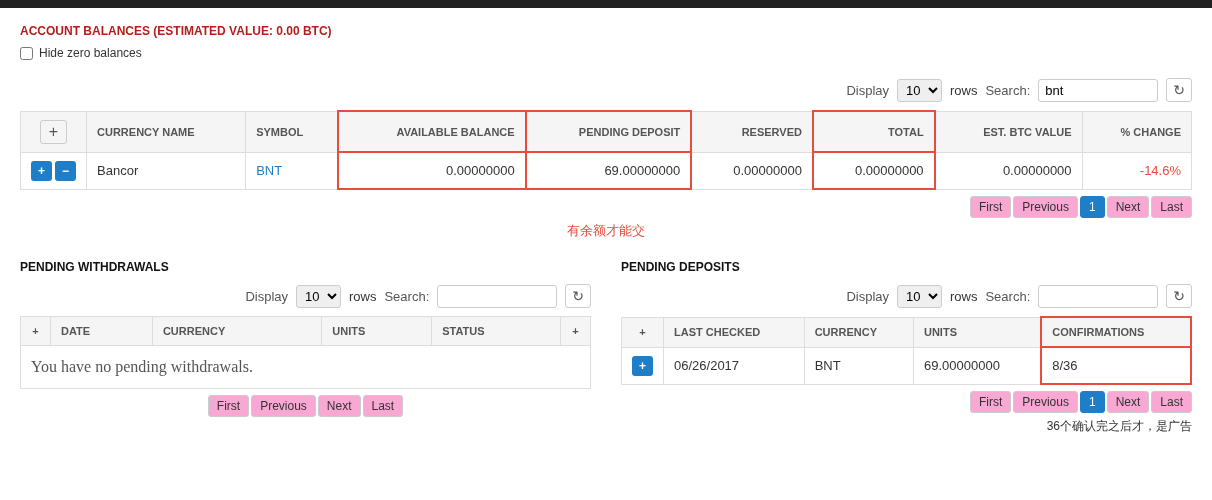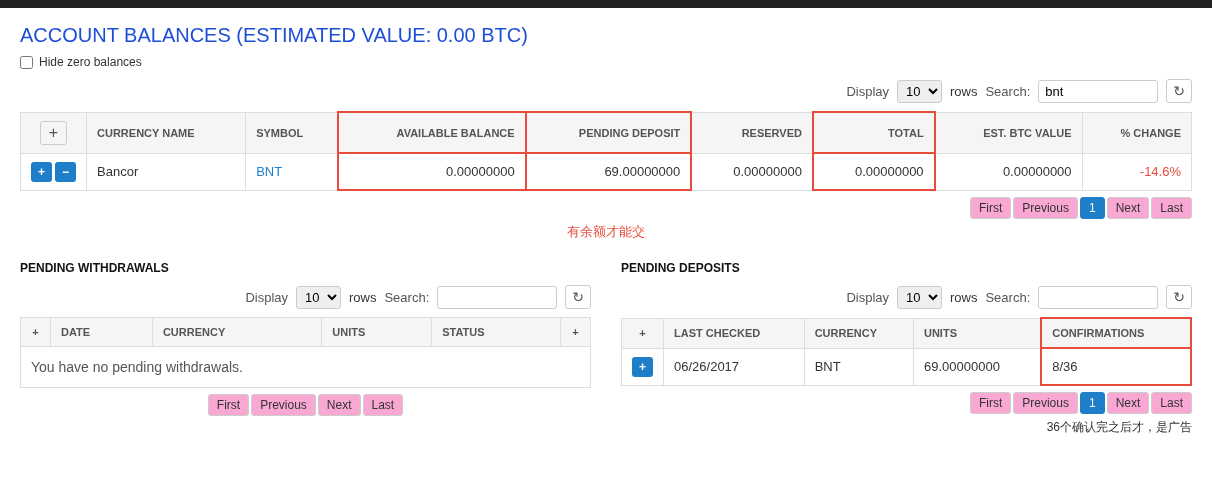--- a/index.html
+++ b/index.html
@@ -2,23 +2,23 @@
 <html><head>
   <meta charset="utf-8">
   <style>
     * { box-sizing: border-box; margin: 0; padding: 0; }
     body { font-family: Arial, sans-serif; font-size: 13px; background: #fff; color: #333; }
     
     .top-bar { height: 8px; background: #222; }
     
     .main-container { padding: 16px 20px; }
     
-    h2 { font-size: 20px; font-weight: normal; margin-bottom: 8px; color: #1d4ed8; }
-    
-    .hide-zero { display: flex; align-items: center; gap: 6px; margin-bottom: 10px; font-size: 12px; }
+    h2 { font-size: 12px; font-weight: bold; margin-bottom: 8px; color: #b91c1c; }
+    
+    .hide-zero { display: flex; align-items: center; gap: 6px; margin-bottom: 18px; font-size: 12px; }
     .hide-zero input { margin: 0; }
     
     .table-controls { display: flex; align-items: center; justify-content: flex-end; gap: 8px; margin-bottom: 8px; font-size: 13px; }
     .table-controls label { color: #555; }
     .table-controls select { padding: 2px 4px; border: 1px solid #ccc; border-radius: 3px; font-size: 13px; }
     .table-controls input[type="text"] { padding: 3px 6px; border: 1px solid #ccc; border-radius: 3px; font-size: 13px; width: 120px; }
     .refresh-btn { background: none; border: 1px solid #ccc; border-radius: 3px; cursor: pointer; padding: 3px 6px; font-size: 14px; color: #555; }
     
     table { width: 100%; border-collapse: collapse; font-size: 13px; }
     th { background: #f5f5f5; border: 1px solid #ddd; padding: 8px 10px; text-align: left; font-size: 11px; font-weight: bold; color: #555; white-space: nowrap; }
@@ -42,21 +42,21 @@
     .page-btn.active { background: #1e7ec8; color: white; border-color: #1e7ec8; }
     
     .chinese-note { text-align: center; color: #e74c3c; font-size: 13px; margin-top: 4px; }
     
     .two-sections { display: flex; gap: 30px; margin-top: 20px; }
     .section-left { flex: 1; }
     .section-right { flex: 1; }
     
     h3 { font-size: 12px; font-weight: bold; margin-bottom: 10px; color: #111; }
     
-    .no-data { font-size: 14px; color: #555; padding: 12px 10px; }
+    .no-data { font-size: 16px; color: #555; padding: 12px 10px; font-family: Liberation Serif, serif; }
     
     .change-neg { color: #e74c3c; }
     
     .confirmations-cell { 
       border: 2px solid #e74c3c !important;
     }
     
     .chinese-note2 { text-align: right; color: #333; font-size: 12px; margin-top: 4px; line-height: 1.5; }
   </style>
 </head>

